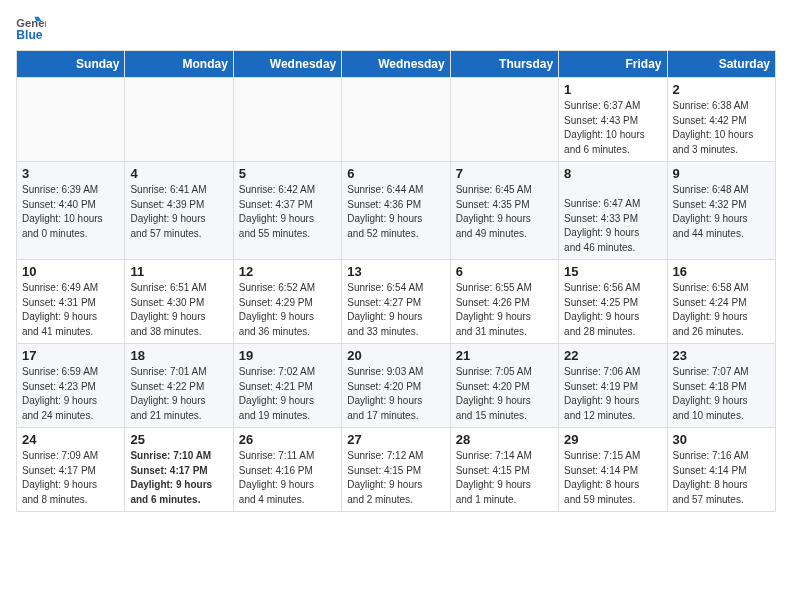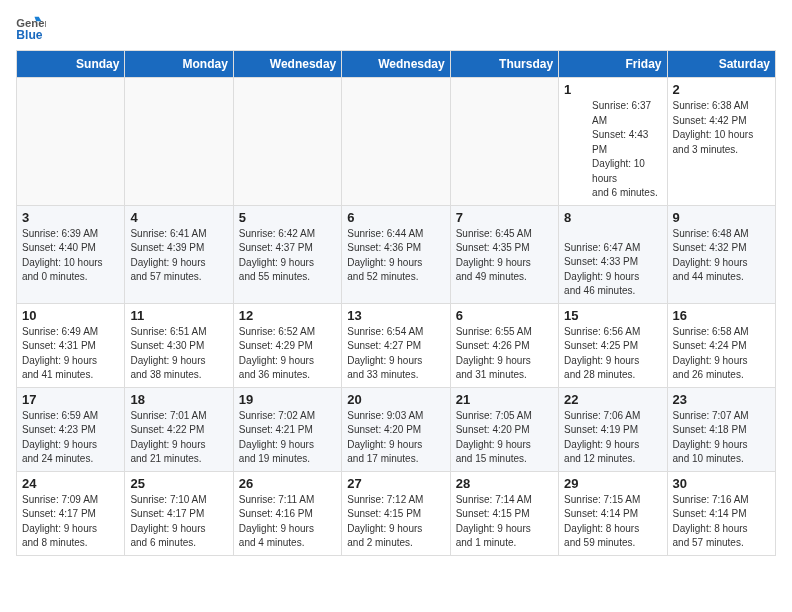--- a/index.html
+++ b/index.html
@@ -120,21 +120,21 @@
   </thead>
   <tbody id="calendar-body">
   <tr>
         <td class="empty-cell"></td>
         <td class="empty-cell"></td>
         <td class="empty-cell"></td>
         <td class="empty-cell"></td>
         <td class="empty-cell"></td>
         <td>
           <span class="day-num">1</span>
-          <div class="day-info" style="white-space: pre-line; margin-left: 28px;">Sunrise: 6:37 AM
+          <div class="day-info" style="white-space: pre-line;">Sunrise: 6:37 AM
 Sunset: 4:43 PM
 Daylight: 10 hours
 and 6 minutes.</div>
         </td>
         <td>
           <span class="day-num">2</span>
           <div class="day-info" style="white-space: pre-line;">Sunrise: 6:38 AM
 Sunset: 4:42 PM
 Daylight: 10 hours
 and 3 minutes.</div>
@@ -296,21 +296,21 @@
       <tr>
         <td>
           <span class="day-num">24</span>
           <div class="day-info" style="white-space: pre-line;">Sunrise: 7:09 AM
 Sunset: 4:17 PM
 Daylight: 9 hours
 and 8 minutes.</div>
         </td>
         <td>
           <span class="day-num">25</span>
-          <div class="day-info" style="white-space: pre-line;">Sunrise: 7:10 AM
+          <div class="day-info" style="white-space: pre-line; font-weight: bold;">Sunrise: 7:10 AM
 Sunset: 4:17 PM
 Daylight: 9 hours
 and 6 minutes.</div>
         </td>
         <td>
           <span class="day-num">26</span>
           <div class="day-info" style="white-space: pre-line;">Sunrise: 7:11 AM
 Sunset: 4:16 PM
 Daylight: 9 hours
 and 4 minutes.</div>

